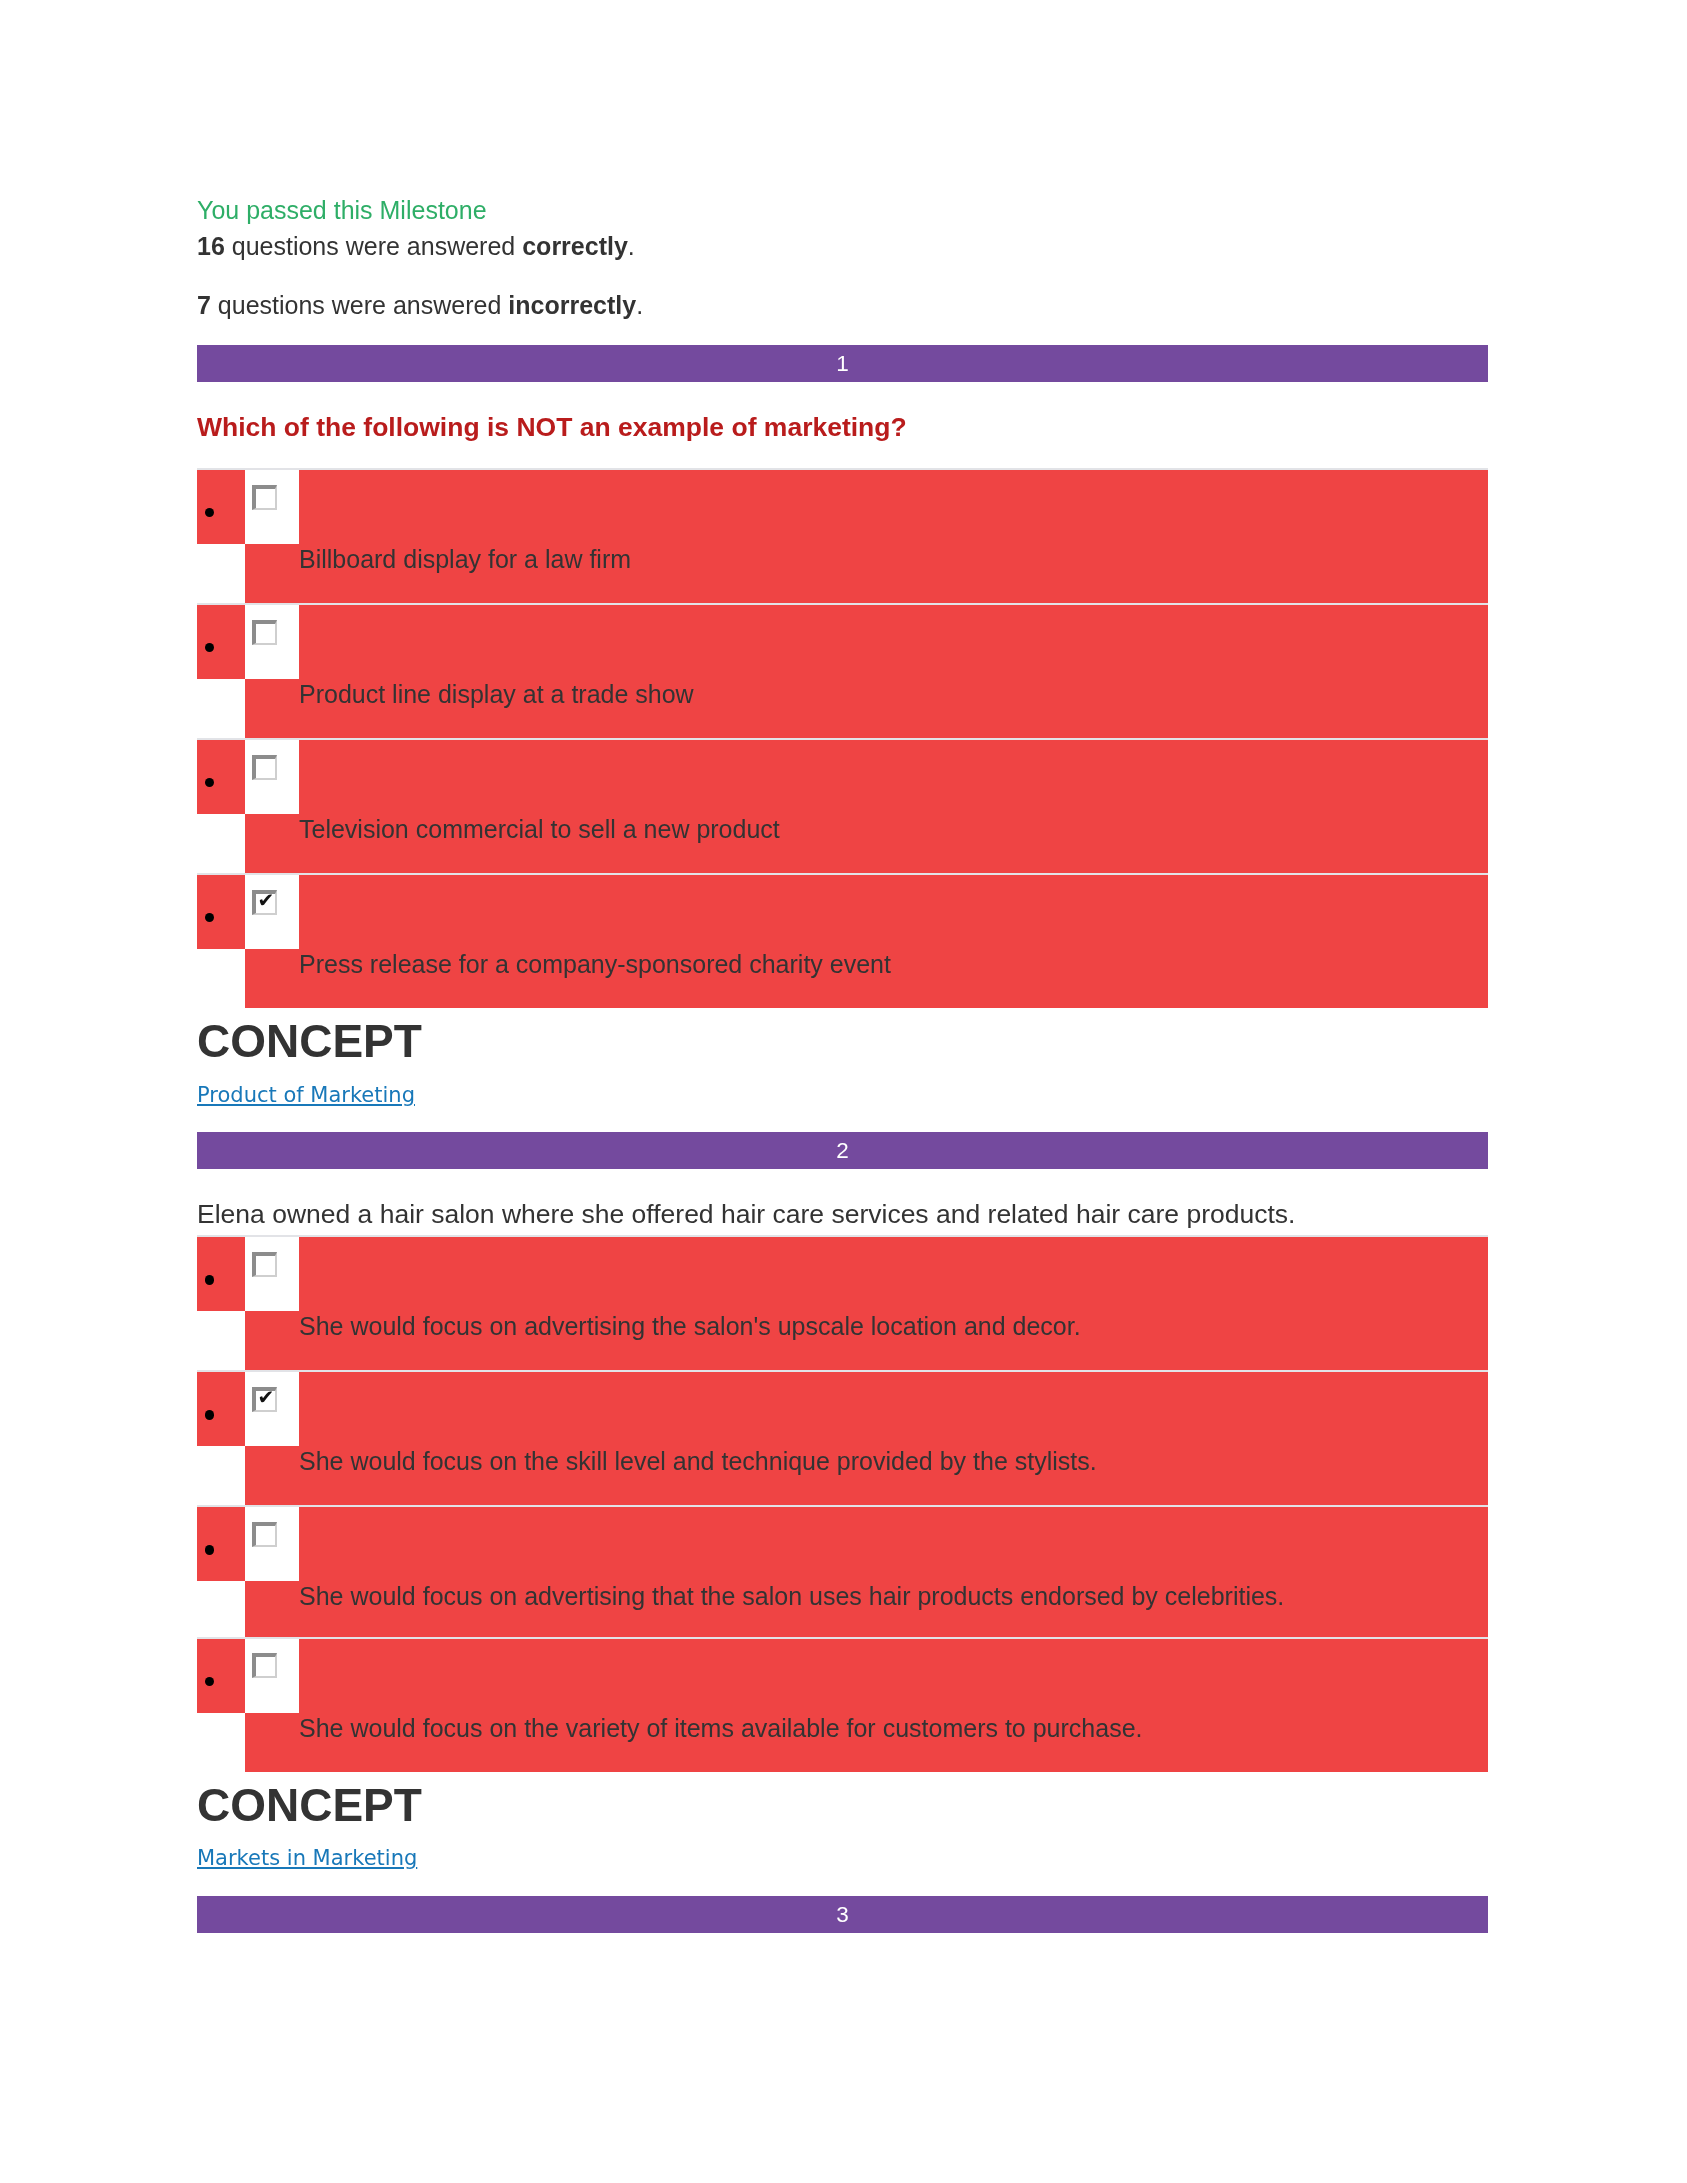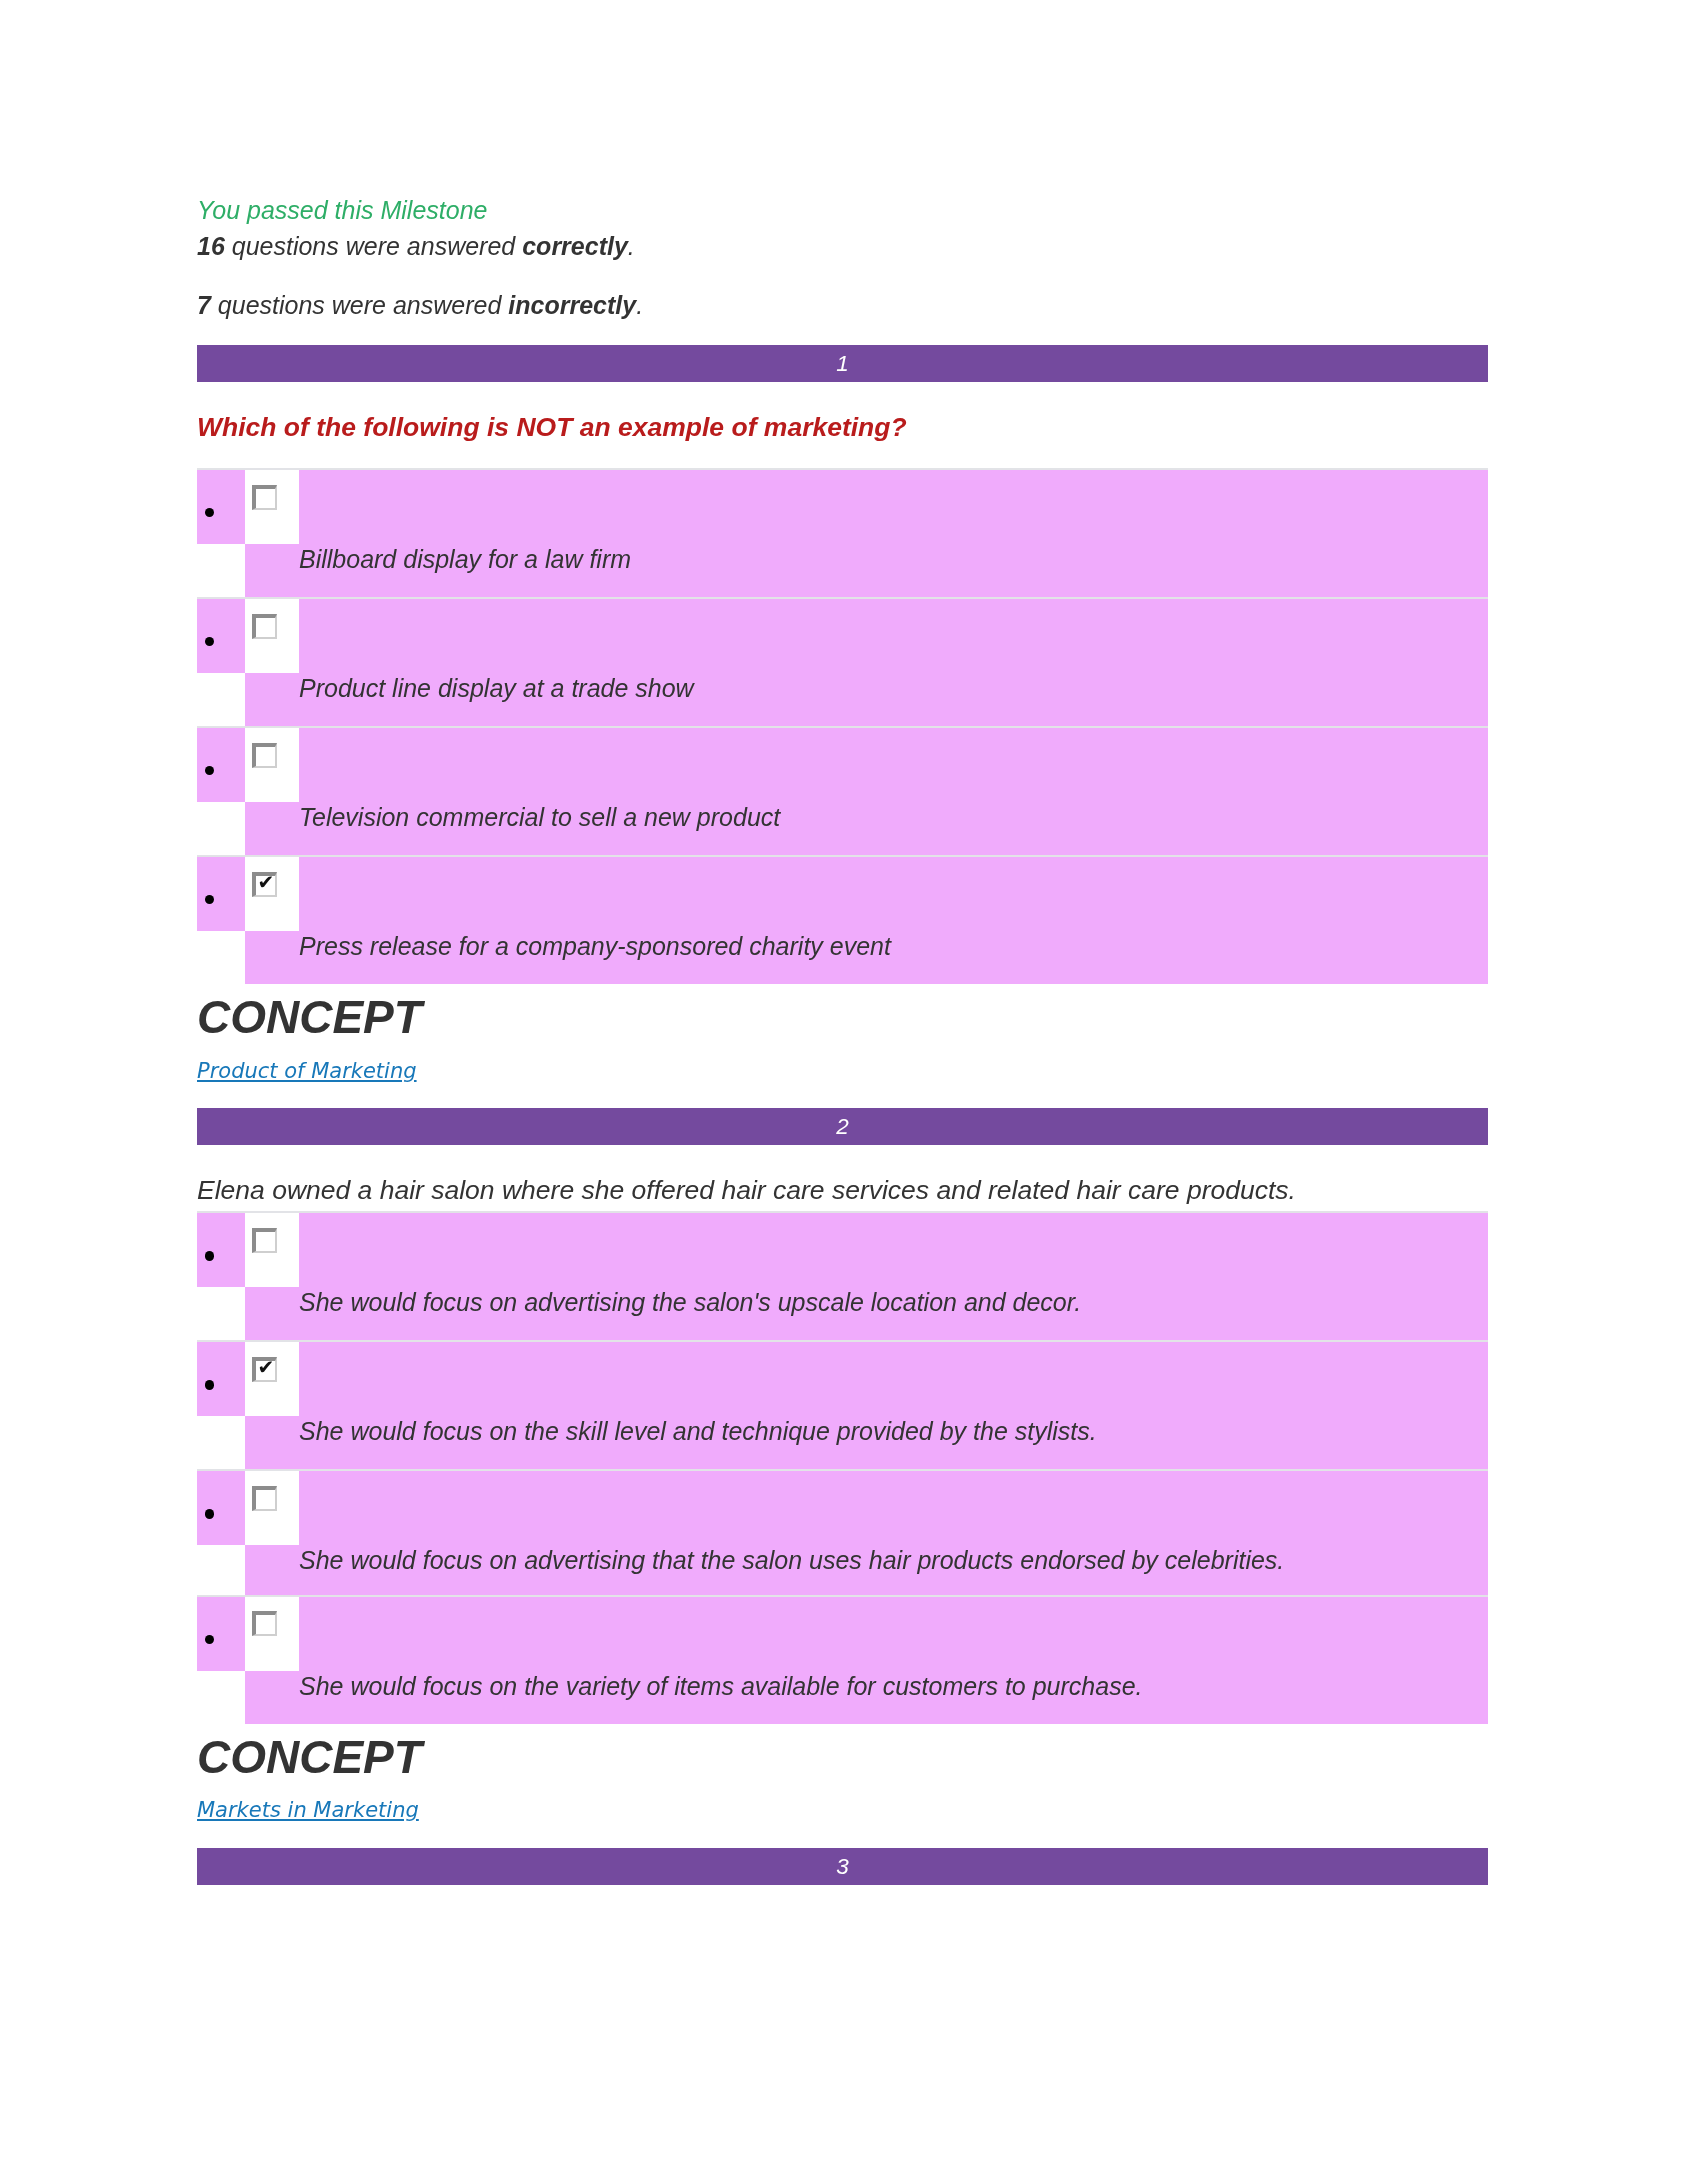--- a/index.html
+++ b/index.html
@@ -15,21 +15,20 @@
     color: #333333;
     -webkit-font-smoothing: antialiased;
   }
 
   .page {
     position: relative;
     width: 1687px;
     height: 2181px;
     box-sizing: border-box;
     padding: 192px 198px 0 197px;
-    font-style: italic;
   }
 
   
   .summary { margin: 0 0 0 0; }
 
   .passed-line {
     color: #2EAE67;
     font-size: 25px;
     line-height: 36px;
     margin: 0 0 0 0;
@@ -79,23 +78,23 @@
   }
   .qscenario + .qtext { margin-top: 13.2px; }
 
   
   .options { margin: 0; padding: 0; list-style: none; }
 
   .option {
     position: relative;
     width: 1291px;
     box-sizing: border-box;
-    background: #f0abfc;
+    background: #ef4444;
     border-top: 2.6px solid #e2e3e7;
-    padding: 0 0 2px 0;
+    padding: 0 0 8px 0;
     min-height: 101px;
   }
 
   
   .option .bullet {
     position: absolute;
     left: 8px;
     top: 38px;
     width: 9.3px;
     height: 9.3px;

